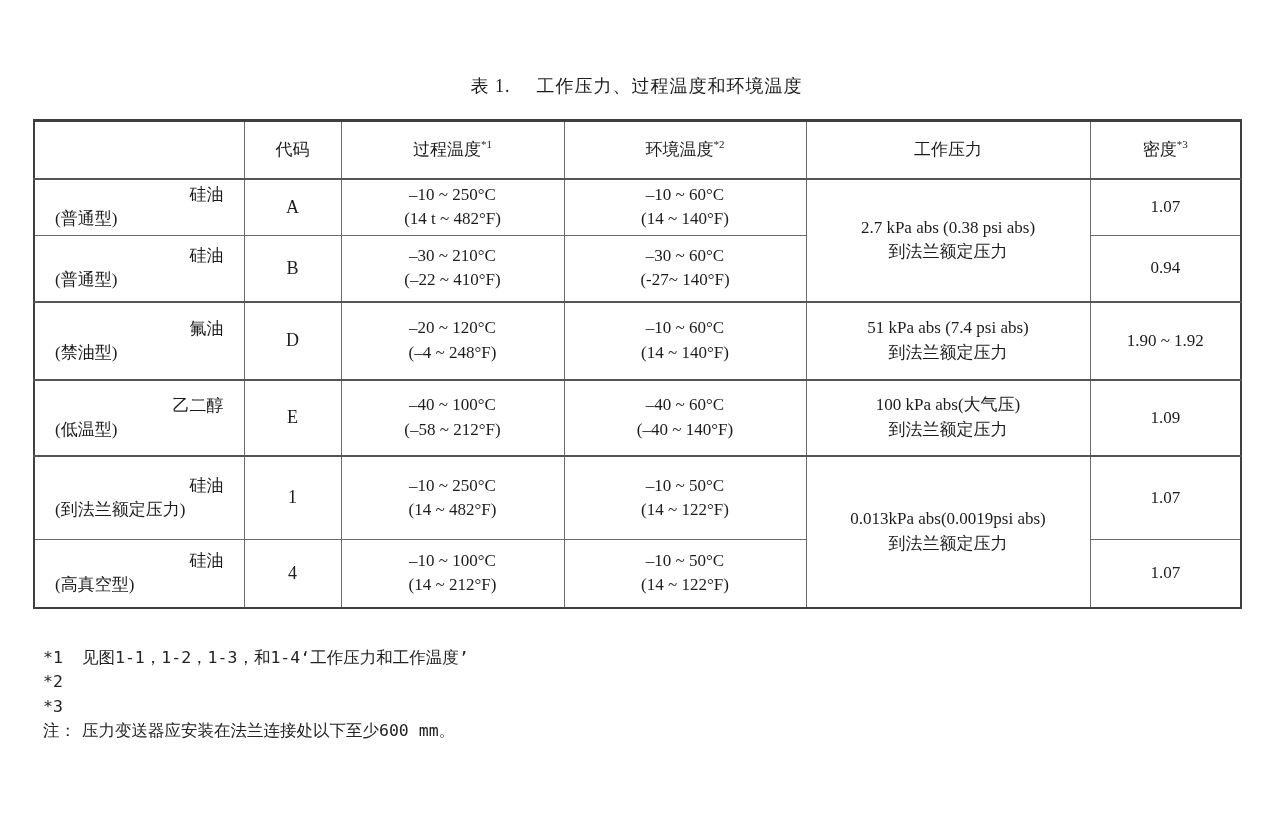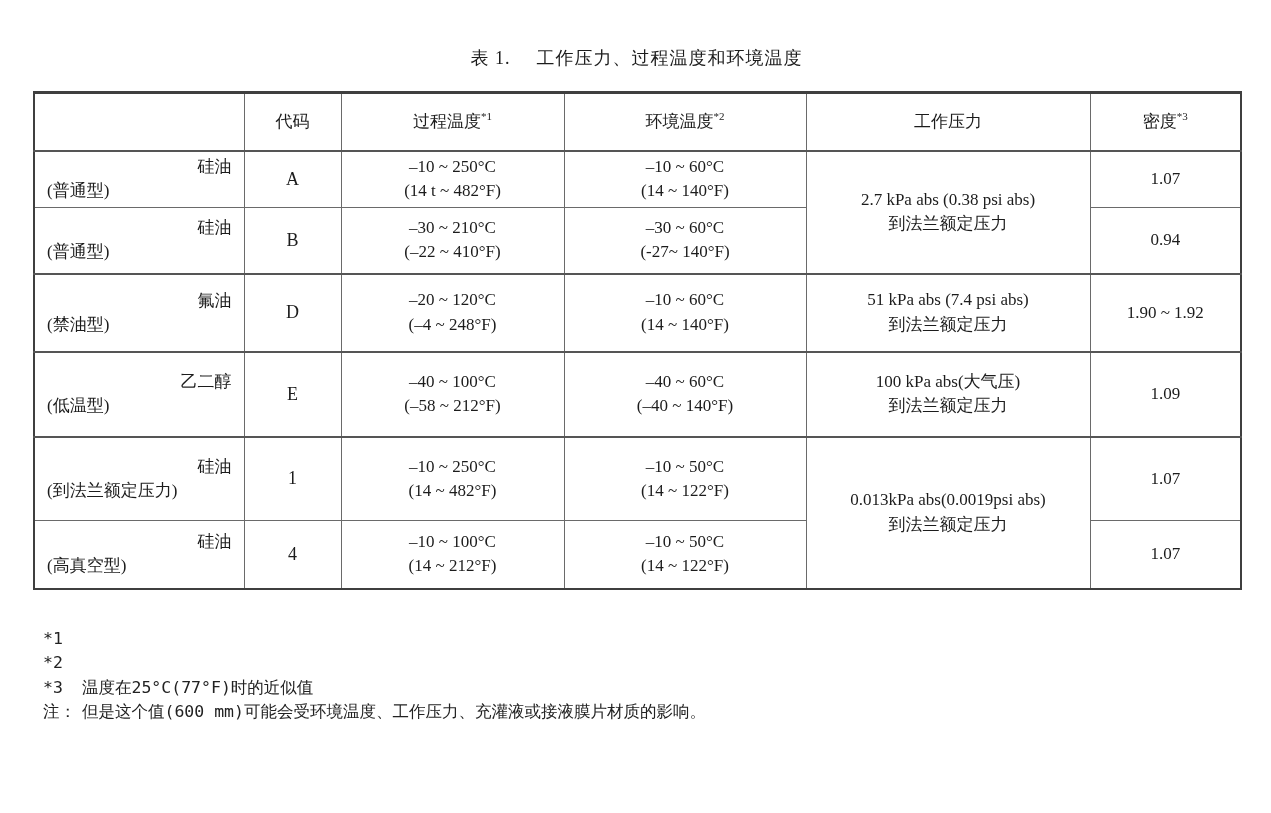--- a/index.html
+++ b/index.html
@@ -10,20 +10,21 @@
     color: #1c1c1c;
   }
   .sheet {
     width: 1271px; height: 813px;
     padding-top: 46px;
     overflow: hidden;
   }
   .content {
     width: 1207px;
     margin-left: 33px;
+    margin-top: 28px;
   }
   
   .caption {
     text-align: center;
     font-size: 18px;
     letter-spacing: 1px;
     margin-bottom: 21px;
     white-space: nowrap;
   }
   .caption .cap-label { margin-right: 26px; }
@@ -31,28 +32,28 @@
   table.spec {
     width: 1207px;
     border-collapse: collapse;
     table-layout: fixed;
     font-size: 17px;
   }
   table.spec td, table.spec th {
     border: 1px solid #6a6a6a;
     vertical-align: middle;
     font-weight: normal;
-    padding: 2px 12px;
+    padding: 2px 20px;
   }
   table.spec { border: 2px solid #3f3f3f; border-top-width: 3px; }
   tr.h-head  { height: 58px; }
   tr.h-a     { height: 57px; }
   tr.h-b     { height: 66px; }
   tr.h-d     { height: 78px; }
-  tr.h-e     { height: 85px; }
+  tr.h-e     { height: 76px; }
   tr.h-1     { height: 84px; }
   tr.h-4     { height: 68px; }
   tr.major td { border-top: 2px solid #555555; }
   tr.h-head th { border-bottom: 2px solid #555555; }
   tr.minor td { border-top: 1px solid #8a8a8a; }
   .ctr { text-align: center; }
   .mat { text-align: left; padding-left: 9px; }
   .mat .l1 { display: block; padding-left: 8px; line-height: 1.4; text-align: right; }
   .mat .l2 { display: block; line-height: 1.4; }
   .two .l1, .two .l2 { display: block; line-height: 1.42; }
@@ -216,30 +217,30 @@
           <span class="l2">(14 ~ 122°F)</span>
         </td>
         <td class="ctr">1.07</td>
       </tr>
     </tbody>
       </table>
 
     <div class="annotations">
       <div class="fn-row">
         <span class="fn-marker">*1</span>
+        <span class="fn-text">见图1-1，1-2，1-3，和1-4‘工作压力和工作温度’</span>
       </div>
       <div class="fn-row">
         <span class="fn-marker">*2</span>
       </div>
       <div class="fn-row">
         <span class="fn-marker">*3</span>
-        <span class="fn-text">温度在25°C(77°F)时的近似值</span>
       </div>
       <div class="note-block">
         <span class="note-marker">注：</span>
         <div class="note-lines">
-          <div>但是这个值(600 mm)可能会受环境温度、工作压力、充灌液或接液膜片材质的影响。</div>
+          <div>压力变送器应安装在法兰连接处以下至少600 mm。</div>
         </div>
       </div>
     </div>
 
   </div>
 </div>
 
 </body></html>

